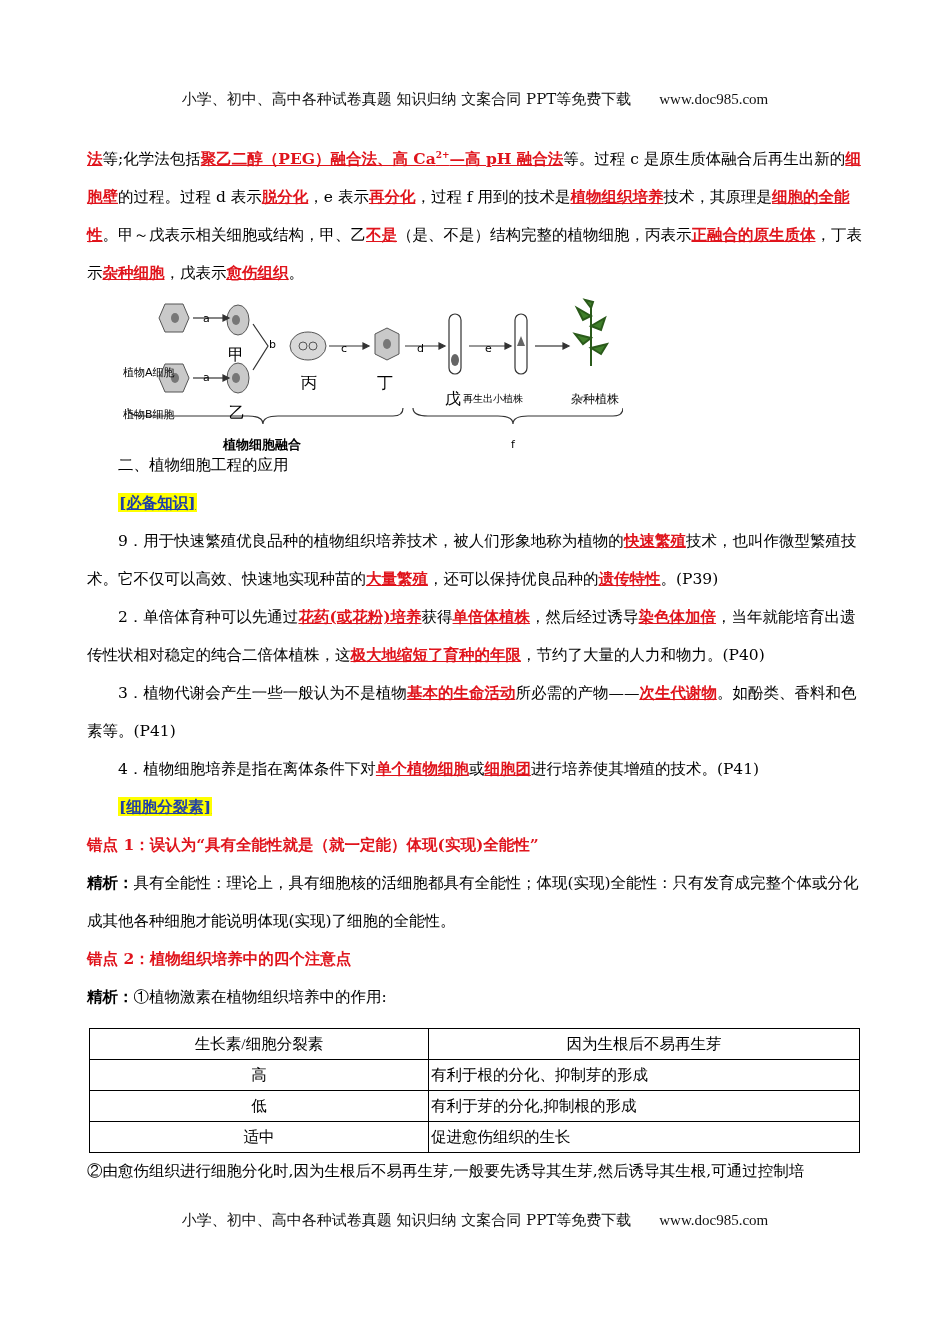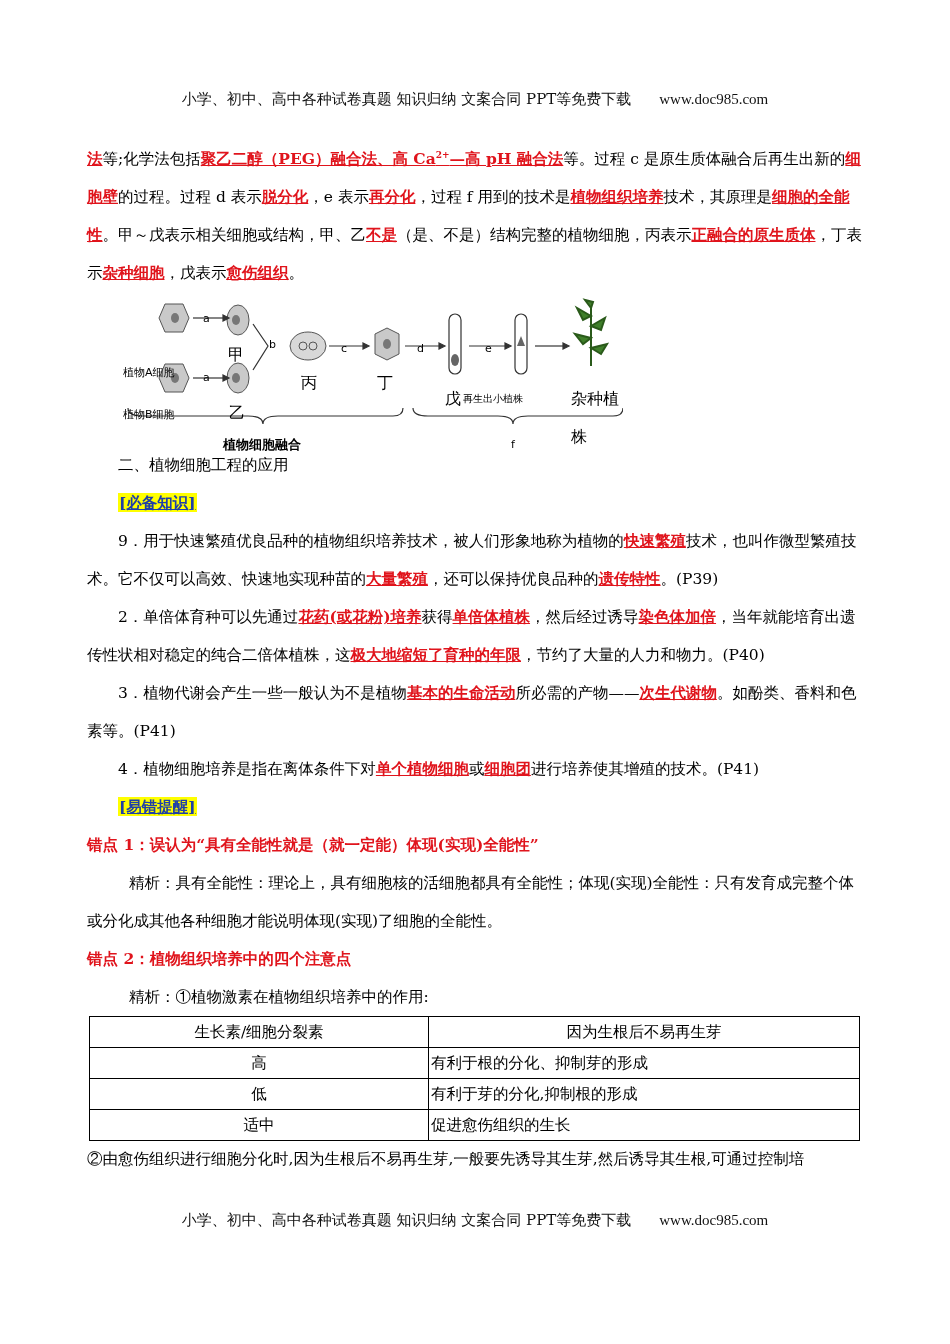--- a/index.html
+++ b/index.html
@@ -6,30 +6,30 @@
   body { width:950px; height:1344px; position:relative; overflow:hidden;
          font-family:"DejaVu Serif","Liberation Serif",serif; color:#000; }
   .hdr, .ftr { position:absolute; left:0; width:950px; text-align:center; font-size:15px; color:#111;margin-top:20px; }
   .hdr { top:70px; } .ftr { top:1191px; }
   .hdr .url, .ftr .url { margin-left:28px; font-family:"Liberation Serif",serif; }
   .content { position:absolute; left:87px; width:778px; top:140px; font-size:15.5px; line-height:38px; }
   p { margin:0; }
   .ind { text-indent:31px; }
   .red { color:#e0141c; font-weight:bold; text-decoration:underline; text-decoration-color:#e0141c; }
   .redb { color:#e0141c; font-weight:bold; }
-  .bold { font-weight:normal;margin-left:42px; }
+  .bold { font-weight:bold; }
   sup { font-size:9px; line-height:0; }
   .hl { background:#ffff00; color:#1f3fa8; font-weight:bold; padding:0 1px;text-decoration:underline; }
   .diagram { position:relative; width:500px; height:150px; margin:4px 0 0 36px; font-family:"DejaVu Sans",sans-serif; }
   .lbl { position:absolute; font-size:11px; }
   .big { position:absolute; font-size:16px; font-family:"DejaVu Serif",serif; }
   table { border-collapse:collapse; width:771px; margin-left:2px; font-size:15.5px; }
   td { border:1px solid #000; height:30px; line-height:20px; padding:0 2px; }
   td.c { text-align:center; }
-  .tbl-wrap { margin-top:0; }
+  .tbl-wrap { margin-top:12px;font-family:Liberation Serif, serif; }
 </style>
 </head>
 <body>
 
 <div class="hdr"><span>小学、初中、高中各种试卷真题  知识归纳  文案合同  PPT等免费下载</span><span class="url">www.doc985.com</span></div>
 
 <div class="content">
   <p>
     <span class="red">法</span><span>等;化学法包括</span><span class="red"><span>聚乙二醇（PEG）融合法、高 Ca</span><sup>2+</sup><span>—高 pH 融合法</span></span><span>等。过程 c 是原生质体融合后再生出新的</span><span class="red">细胞壁</span><span>的过程。过程 d 表示</span><span class="red">脱分化</span><span>，e 表示</span><span class="red">再分化</span><span>，过程 f 用到的技术是</span><span class="red">植物组织培养</span><span>技术，其原理是</span><span class="red">细胞的全能性</span><span>。甲～戊表示相关细胞或结构，甲、乙</span><span class="red">不是</span><span>（是、不是）结构完整的植物细胞，丙表示</span><span class="red">正融合的原生质体</span><span>，丁表示</span><span class="red">杂种细胞</span><span>，戊表示</span><span class="red">愈伤组织</span><span>。</span>
   </p>
@@ -88,32 +88,32 @@
     <span class="big" style="left:105px;top:40px">甲</span>
     <span class="big" style="left:106px;top:98px">乙</span>
     <span class="lbl" style="left:146px;top:30px">b</span>
     <span class="big" style="left:178px;top:68px">丙</span>
     <span class="lbl" style="left:218px;top:34px">c</span>
     <span class="big" style="left:254px;top:68px">丁</span>
     <span class="lbl" style="left:294px;top:34px">d</span>
     <span class="big" style="left:322px;top:84px">戊</span>
     <span class="lbl" style="left:362px;top:34px">e</span>
     <span class="lbl" style="left:340px;top:84px;font-size:10px">再生出小植株</span>
-    <span class="lbl" style="left:448px;top:84px;font-size:16px">杂种植株</span>
+    <span class="lbl" style="left:448px;top:84px;font-size:12px">杂种植株</span>
     <span class="lbl" style="left:100px;top:130px;font-weight:bold;font-size:13px">植物细胞融合</span>
     <span class="lbl" style="left:388px;top:130px">f</span>
   </div>
 
   <p class="ind">二、植物细胞工程的应用</p>
   <p class="ind"><span class="hl">[必备知识]</span></p>
   <p class="ind"><span>9．用于快速繁殖优良品种的植物组织培养技术，被人们形象地称为植物的</span><span class="red">快速繁殖</span><span>技术，也叫作微型繁殖技术。它不仅可以高效、快速地实现种苗的</span><span class="red">大量繁殖</span><span>，还可以保持优良品种的</span><span class="red">遗传特性</span><span>。(P39)</span></p>
   <p class="ind"><span>2．单倍体育种可以先通过</span><span class="red">花药(或花粉)培养</span><span>获得</span><span class="red">单倍体植株</span><span>，然后经过诱导</span><span class="red">染色体加倍</span><span>，当年就能培育出遗传性状相对稳定的纯合二倍体植株，这</span><span class="red">极大地缩短了育种的年限</span><span>，节约了大量的人力和物力。(P40)</span></p>
   <p class="ind"><span>3．植物代谢会产生一些一般认为不是植物</span><span class="red">基本的生命活动</span><span>所必需的产物——</span><span class="red">次生代谢物</span><span>。如酚类、香料和色素等。(P41)</span></p>
   <p class="ind"><span>4．植物细胞培养是指在离体条件下对</span><span class="red">单个植物细胞</span><span>或</span><span class="red">细胞团</span><span>进行培养使其增殖的技术。(P41)</span></p>
-  <p class="ind"><span class="hl">[易错提醒]</span></p>
+  <p class="ind"><span class="hl">[细胞分裂素]</span></p>
   <p class="redb">错点 1：误认为“具有全能性就是（就一定能）体现(实现)全能性”</p>
   <p><span class="bold">精析：</span><span>具有全能性：理论上，具有细胞核的活细胞都具有全能性；体现(实现)全能性：只有发育成完整个体或分化成其他各种细胞才能说明体现(实现)了细胞的全能性。</span></p>
   <p class="redb">错点 2：植物组织培养中的四个注意点</p>
   <p><span class="bold">精析：</span><span>①植物激素在植物组织培养中的作用:</span></p>
 
   <div class="tbl-wrap">
   <table>
     <tbody>
           <tr>
       <td class="c" style="width:334px">生长素/细胞分裂素</td>

